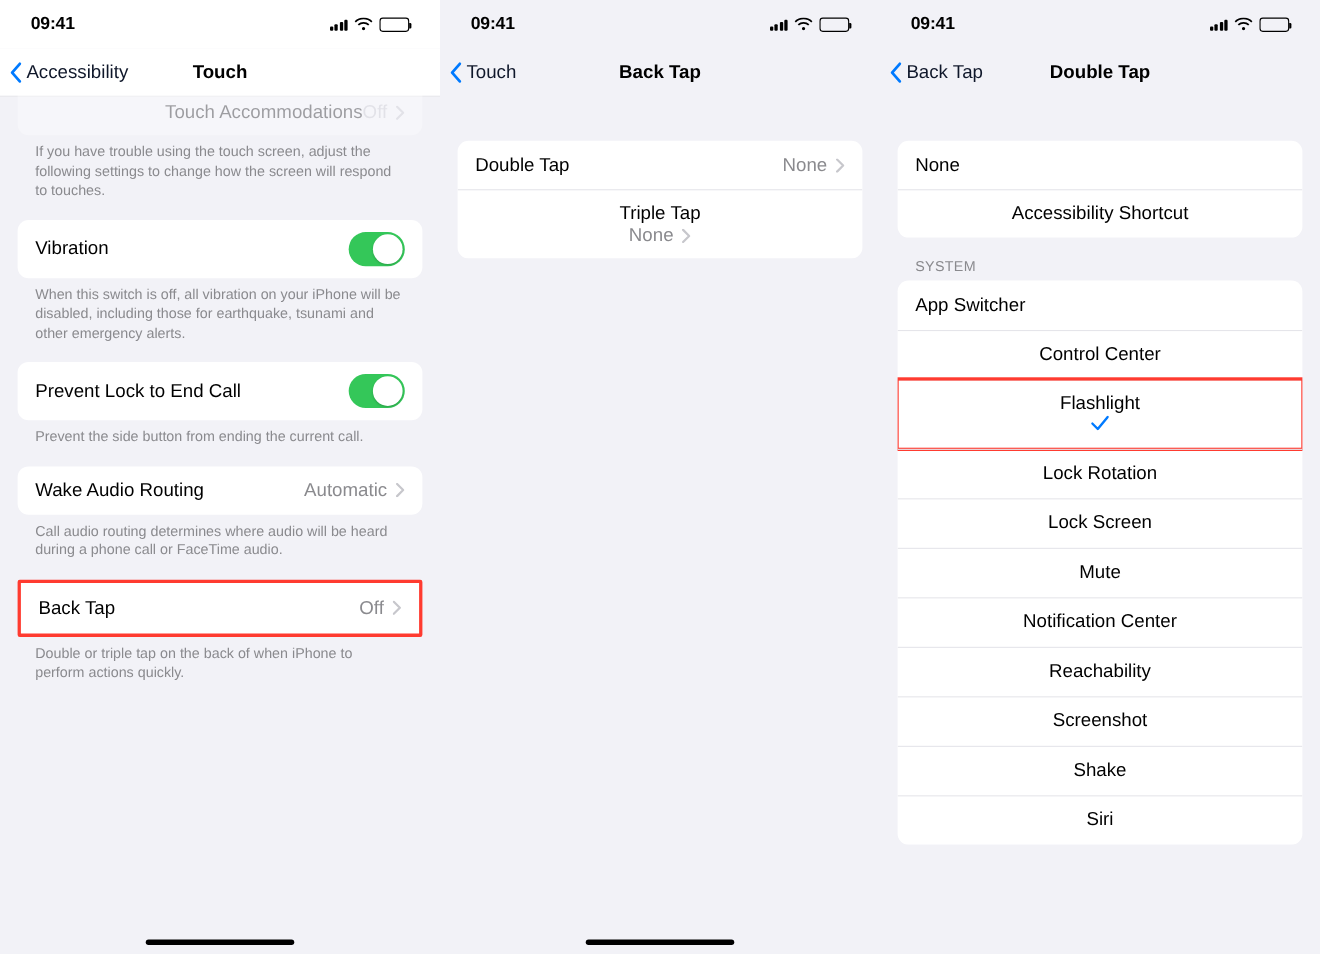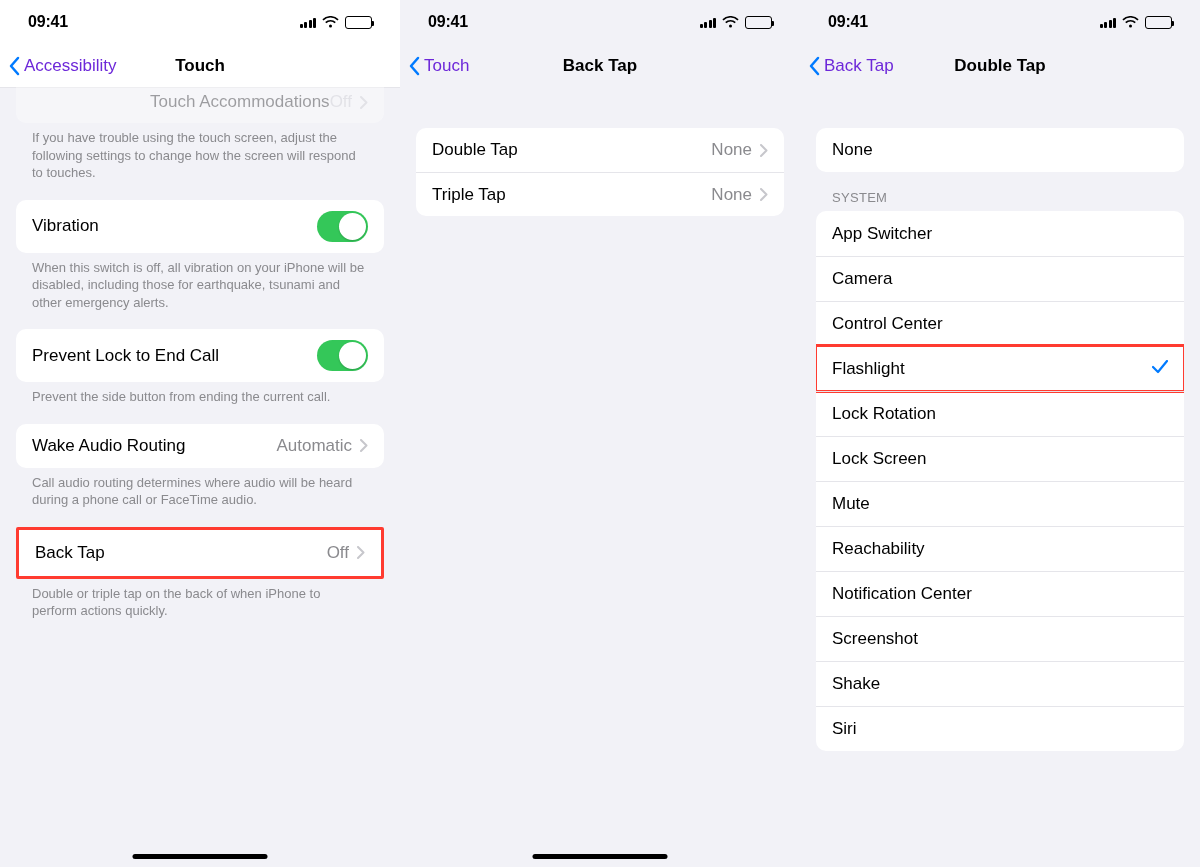--- a/index.html
+++ b/index.html
@@ -50,21 +50,21 @@
 
   .nav-bar {
     height: 44px;
     display: flex;
     align-items: center;
     position: relative;
     padding: 0 8px;
   }
   .nav-back {
     display: flex; align-items: center; gap: 4px;
-    color: #6d28d9; font-size: 17px;
+    color: #0f172a; font-size: 17px;
     position: absolute; left: 8px;
     cursor: pointer;
   }
   .nav-back svg { display:block; }
   .nav-title {
     position: absolute; left:0; right:0; text-align:center;
     font-size: 17px; font-weight: 600; color: #000;
     pointer-events: none;
   }
 
@@ -81,21 +81,21 @@
   .group {
     background: #fff; border-radius: 10px; overflow: hidden;
   }
   .row {
     min-height: 44px;
     padding: 11px 16px;
     display: flex; align-items: center; justify-content: space-between;
     font-size: 17px; color: #000;
     position: relative;
   }
-  .row + .row { border-top: 0.5px solid #e5e5ea; }
+  .row + .row { border-top: 0.5px solid #e5e5ea; flex-direction: column; }
   .row .label { }
   .row .value {
     color: #8a8a8e; font-size: 17px;
     display: flex; align-items: center; gap: 8px;
   }
   .chevron { color: #c7c7cc; }
   .chevron svg { display:block; }
   .check { color: #007aff; }
   .footer {
     font-size: 13px; color: #8a8a8e;
@@ -343,58 +343,58 @@
     </div>
     <div class="nav-title">Double Tap</div>
   </div>
 
   <div class="content">
     <div class="section" style="margin-top:40px;">
       <div class="group">
         <div class="row">
           <span class="label">None</span>
         </div>
+        <div class="row">
+          <span class="label">Accessibility Shortcut</span>
+        </div>
       </div>
     </div>
 
     <div class="section">
       <div class="section-header">System</div>
       <div class="group screen3-list" id="system-list">
 
       <div class="row">
             <span class="label">App Switcher</span>
-          </div>
-          <div class="row">
-            <span class="label">Camera</span>
           </div>
           <div class="row">
             <span class="label">Control Center</span>
           </div>
           <div class="row" style="outline: rgb(255, 59, 48) solid 3px; outline-offset: -1px;">
             <span class="label">Flashlight</span>
             <span class="check"><svg width="16" height="14" viewBox="0 0 16 14">
                 <path d="M1 7l5 5L15 1" stroke="#007aff" stroke-width="2.2" fill="none" stroke-linecap="round" stroke-linejoin="round"></path>
               </svg></span>
           </div>
           <div class="row">
             <span class="label">Lock Rotation</span>
           </div>
           <div class="row">
             <span class="label">Lock Screen</span>
           </div>
           <div class="row">
             <span class="label">Mute</span>
           </div>
           <div class="row">
+            <span class="label">Notification Center</span>
+          </div>
+          <div class="row">
             <span class="label">Reachability</span>
           </div>
           <div class="row">
-            <span class="label">Notification Center</span>
-          </div>
-          <div class="row">
             <span class="label">Screenshot</span>
           </div>
           <div class="row">
             <span class="label">Shake</span>
           </div>
           <div class="row">
             <span class="label">Siri</span>
           </div>
         </div>
     </div>

